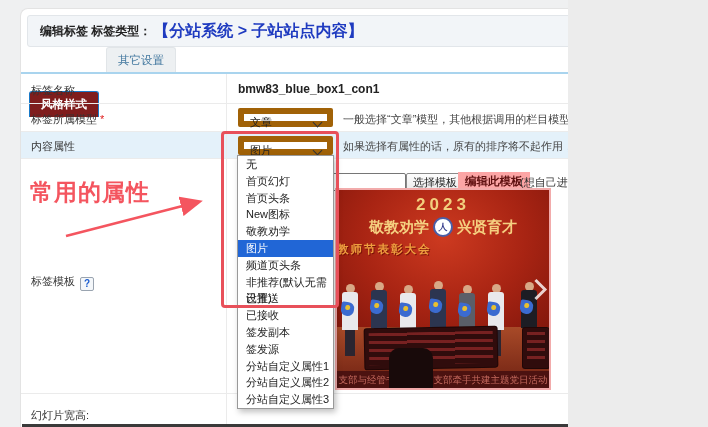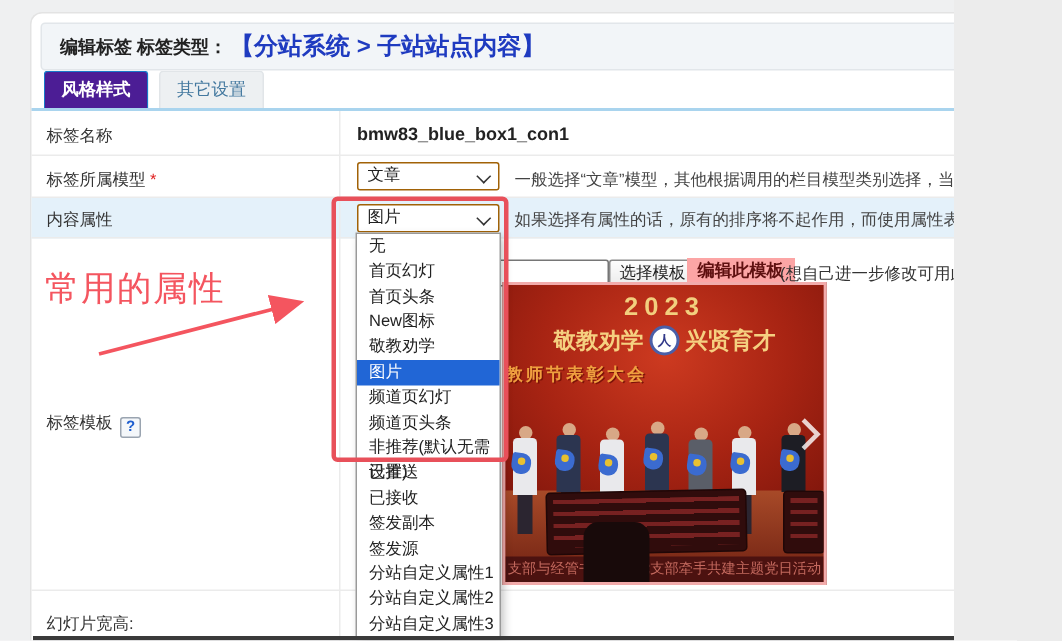--- a/index.html
+++ b/index.html
@@ -1,46 +1,46 @@
 <!DOCTYPE html>
 <html><head>
 <meta charset="utf-8">
 <style>
   html,body{margin:0;padding:0;}
   body{font-family:"Liberation Sans","DejaVu Sans",sans-serif;background:#ececec;}
-  .stage{position:relative;width:636px;height:427px;overflow:hidden;background:#eff0f1;}
+  .stage{position:relative;width:568px;height:427px;overflow:hidden;background:#eff0f1;}
   .card{position:absolute;left:20px;top:8px;width:688px;height:419px;background:#fff;
         border-radius:8px 0 0 0;border-top:1px solid #e3e3e3;border-left:1px solid #e3e3e3;}
   
   .header-bar{position:absolute;left:6px;right:6px;top:6px;height:30px;background:#f2f5f8;
         border:1px solid #e2e6ea;border-radius:3px;display:flex;align-items:center;padding-left:12px;}
   .header-bar .t-prefix{font-size:12px;font-weight:bold;color:#222;}
   .header-bar .t-link{font-size:16px;font-weight:bold;color:#1f3bc0;margin-left:2px;cursor:pointer;}
   
   .tabs{position:absolute;left:8px;top:38px;height:25px;display:flex;}
   .tab{height:25px;line-height:25px;padding:0 11px;margin-right:7px;font-size:11.5px;
        background:#edf0f2;color:#43789f;border:1px solid #e1e5e8;border-bottom:none;
        border-radius:3px 3px 0 0;cursor:pointer;}
-  .tab.active{background:#4c1d95;color:#fff;border-color:#1879c8;font-weight:bold;}
+  .tab.active{background:#7f1d1d;color:#fff;border-color:#1879c8;font-weight:bold;margin-top:44px;}
   .tab-underline{position:absolute;left:0;right:0;top:63px;height:2px;background:#a9d4ee;}
   
   .row{position:absolute;left:0;right:0;border-bottom:1px solid #ebebeb;}
   .row-tagname{top:65px;height:29px;}
   .row-model{top:95px;height:27px;}
   .row-attr{top:123px;height:26px;background:#e4f1fa;}
   .row-template{top:150px;height:233px;border-bottom:none;}
   .row-slide{top:384px;height:35px;border-top:1px solid #ebebeb;border-bottom:none;}
   .col-divider{position:absolute;left:205px;top:65px;height:354px;width:1px;background:#ebebeb;}
   .lbl{position:absolute;left:10px;font-size:11px;color:#333;white-space:nowrap;}
   .req{color:#e02020;margin-left:3px;}
   .val{position:absolute;left:217px;font-size:11px;color:#333;white-space:nowrap;}
   .bold-val{font-weight:bold;font-size:12px;color:#222;}
   .hint{font-size:11px;color:#444;}
   
-  .sel{position:absolute;width:95px;height:19px;background:#fff;border:1px solid #a16207;
+  .sel{position:absolute;width:95px;height:19px;background:#fff;border:6px solid #a16207;
        border-radius:2px;font-size:11px;color:#222;line-height:17px;padding-left:6px;
        box-sizing:border-box;cursor:pointer;}
   .caret{position:absolute;right:6px;top:5px;width:6px;height:6px;border-right:1.5px solid #333;
        border-bottom:1.5px solid #333;transform:rotate(45deg);}
   
   .tpl-input{position:absolute;left:217px;top:14px;width:158px;height:16px;border:1px solid #767676;
        border-radius:2px;font-size:11px;padding:0 4px;background:#fff;}
   .btn-choose{position:absolute;left:385px;top:14px;height:18px;padding:0 6px;font-size:11px;
        background:linear-gradient(#fdfdfd,#e9e9e9);border:1px solid #8a8a8a;border-radius:2px;
        color:#222;line-height:16px;cursor:pointer;}
@@ -51,21 +51,21 @@
        background:#f4f7fa;color:#1f5fd0;font-size:10px;font-weight:bold;text-align:center;
        line-height:12px;margin-left:5px;vertical-align:-2px;cursor:pointer;}
   
   .dd-list{position:absolute;left:237px;top:155px;width:95px;background:#fff;border:1px solid #999;
        box-shadow:2px 3px 6px rgba(0,0,0,.25);z-index:50;}
   .dd-item{height:16.8px;line-height:16.8px;padding-left:8px;font-size:11px;color:#222;cursor:pointer;}
   .dd-item.selected{background:#2166d6;color:#fff;}
   
   .red-box{position:absolute;left:221px;top:131px;width:112px;height:171px;border:3px solid #e8505a;
        border-radius:4px;z-index:60;pointer-events:none;}
-  .anno-text{position:absolute;left:30px;top:177px;font-size:23px;font-weight:normal;color:#f4555f;
+  .anno-text{position:absolute;left:30px;top:177px;font-size:23px;font-weight:bold;color:#f4555f;
        z-index:60;letter-spacing:1px;}
   .anno-arrow{position:absolute;left:58px;top:192px;z-index:60;pointer-events:none;}
   
   .photo{position:absolute;left:335px;top:188px;width:212px;height:198px;border:2px solid #f2abab;
        overflow:hidden;z-index:10;background:#8c1a0e;cursor:pointer;}
   .ph-wall{position:absolute;left:0;top:0;width:100%;height:137px;
        background:radial-gradient(ellipse at 50% 35%,#cd3a20 0%,#a82413 55%,#83170c 100%);}
   .ph-year{position:absolute;left:0;top:5px;width:100%;text-align:center;font-size:17px;
        font-weight:bold;color:#f2cf7e;letter-spacing:4px;}
   .ph-title{position:absolute;left:0;top:27px;width:100%;display:flex;justify-content:center;
@@ -229,21 +229,20 @@
       </div>
   </div>
 
   <div class="dd-list">
       <div class="dd-item">无</div>
       <div class="dd-item">首页幻灯</div>
       <div class="dd-item">首页头条</div>
       <div class="dd-item">New图标</div>
       <div class="dd-item">敬教劝学</div>
       <div class="dd-item selected">图片</div>
-      <div class="dd-item">频道页幻灯</div>
       <div class="dd-item">频道页头条</div>
       <div class="dd-item">非推荐(默认无需设置)</div>
       <div class="dd-item">已推送</div>
       <div class="dd-item">已接收</div>
       <div class="dd-item">签发副本</div>
       <div class="dd-item">签发源</div>
       <div class="dd-item">分站自定义属性1</div>
       <div class="dd-item">分站自定义属性2</div>
       <div class="dd-item">分站自定义属性3</div>
     </div>

